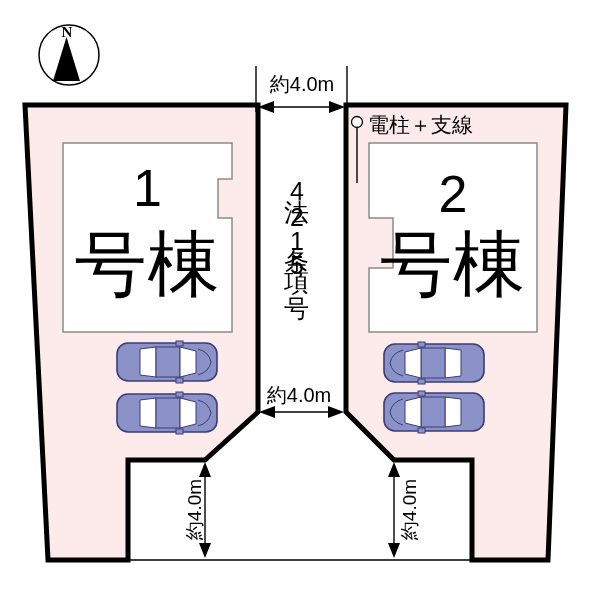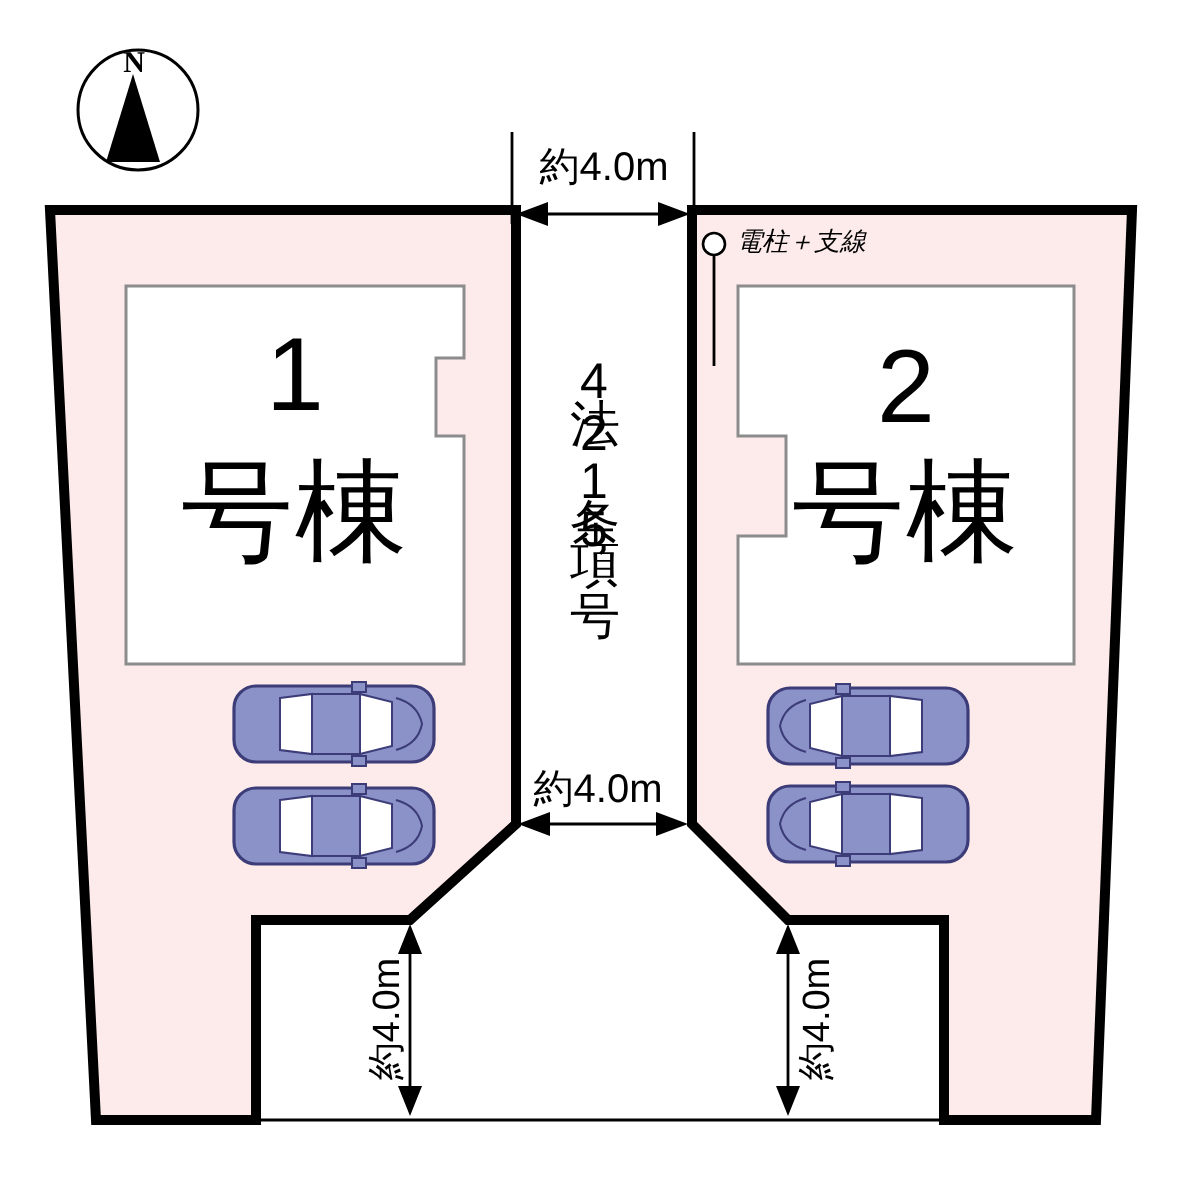--- a/index.html
+++ b/index.html
@@ -24,28 +24,28 @@
   .compass-needle{fill:var(--outline);}
   .pole-circle{fill:#ffffff;stroke:var(--outline);stroke-width:1.3;}
   .car-body{fill:var(--car-body);stroke:var(--car-dark);stroke-width:1.6;}
   .car-glass{fill:var(--car-window);stroke:var(--car-dark);stroke-width:1;}
   .car-roof{fill:var(--car-body);stroke:var(--car-dark);stroke-width:1;}
   .car-line{fill:none;stroke:var(--car-dark);stroke-width:1;}
   .label{position:absolute;white-space:nowrap;line-height:1;}
   .dim{font-size:20px;text-align:center;}
   .dim-rot{font-size:19px;text-align:center;transform:rotate(-90deg);transform-origin:center center;}
   .north-label{font-family:"Liberation Serif","DejaVu Serif",serif;font-weight:bold;font-size:15px;text-align:center;}
-  .pole-label{font-size:13px;font-style:italic;}
+  .pole-label{font-size:21px;}
   .road-label{
     writing-mode:vertical-rl;text-orientation:upright;
     font-size:25px;letter-spacing:-2px;text-align:left;
   }
   .bldg-label{position:absolute;text-align:center;line-height:1;}
   .bldg-number{font-size:52px;}
-  .bldg-suffix{font-size:56px;letter-spacing:1px;}
+  .bldg-suffix{font-size:72px;letter-spacing:1px;}
 </style>
 </head>
 <body>
 
 <div class="canvas">
 
   <svg width="600" height="589" viewBox="0 0 600 589">
 
     <path class="lot" d="M25,105 L258,105 L258,412 L205,460 L128,460 L128,560 L48,560 Z"></path>
 

